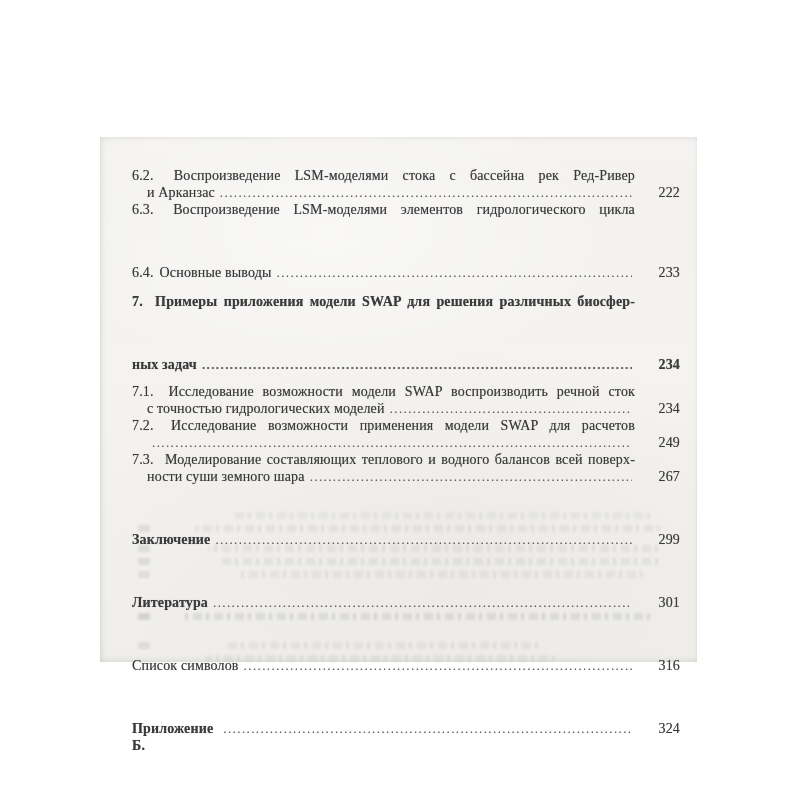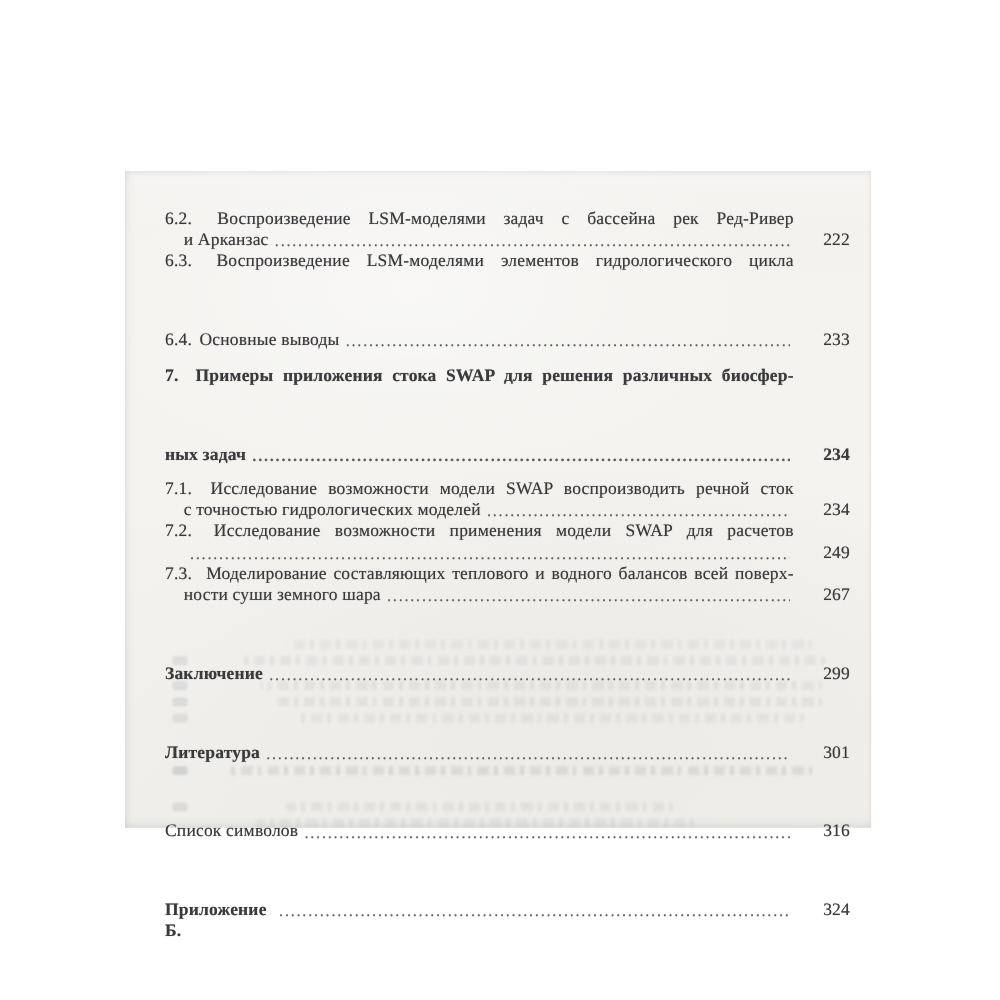--- a/index.html
+++ b/index.html
@@ -39,40 +39,40 @@
   .ghost-num{position:absolute;width:12px;height:7px;border-radius:2px;filter:blur(1px);
           background:rgba(120,124,134,.30);}
 </style>
 </head>
 <body>
 
 <div class="stage">
   <div class="paper">
     <div class="toc">
         <div class="entry">
-          <div class="line line-first"><span class="num">6.2.</span> <span>Воспроизведение LSM-моделями задач с бассейна рек Ред-Ривер</span></div>
+          <div class="line line-first"><span class="num">6.2.</span> <span>Воспроизведение LSM-моделями стока с бассейна рек Ред-Ривер</span></div>
           <div class="line line-last">
             <span class="txt">и Арканзас</span>
             <span class="leader"></span>
             <span class="pagenum">222</span>
           </div>
         </div>
         <div class="entry">
           <div class="line line-first"><span class="num">6.3.</span> <span>Воспроизведение LSM-моделями элементов гидрологического цикла</span></div>
         </div>
         <div class="entry">
           <div class="line line-last hang">
             <span class="num">6.4.</span>
             <span class="txt">Основные выводы</span>
             <span class="leader"></span>
             <span class="pagenum">233</span>
           </div>
         </div>
         <div class="entry sp-lg bold">
-          <div class="line line-first"><span class="num">7.</span> <span>Примеры приложения стока SWAP для решения различных биосфер-</span></div>
+          <div class="line line-first"><span class="num">7.</span> <span>Примеры приложения модели SWAP для решения различных биосфер-</span></div>
           <div class="line line-last hang">
             <span class="txt">ных задач</span>
             <span class="leader"></span>
             <span class="pagenum">234</span>
           </div>
         </div>
         <div class="entry sp-md">
           <div class="line line-first"><span class="num">7.1.</span> <span>Исследование возможности модели SWAP воспроизводить речной сток</span></div>
           <div class="line line-last">
             <span class="txt">с точностью гидрологических моделей</span>

